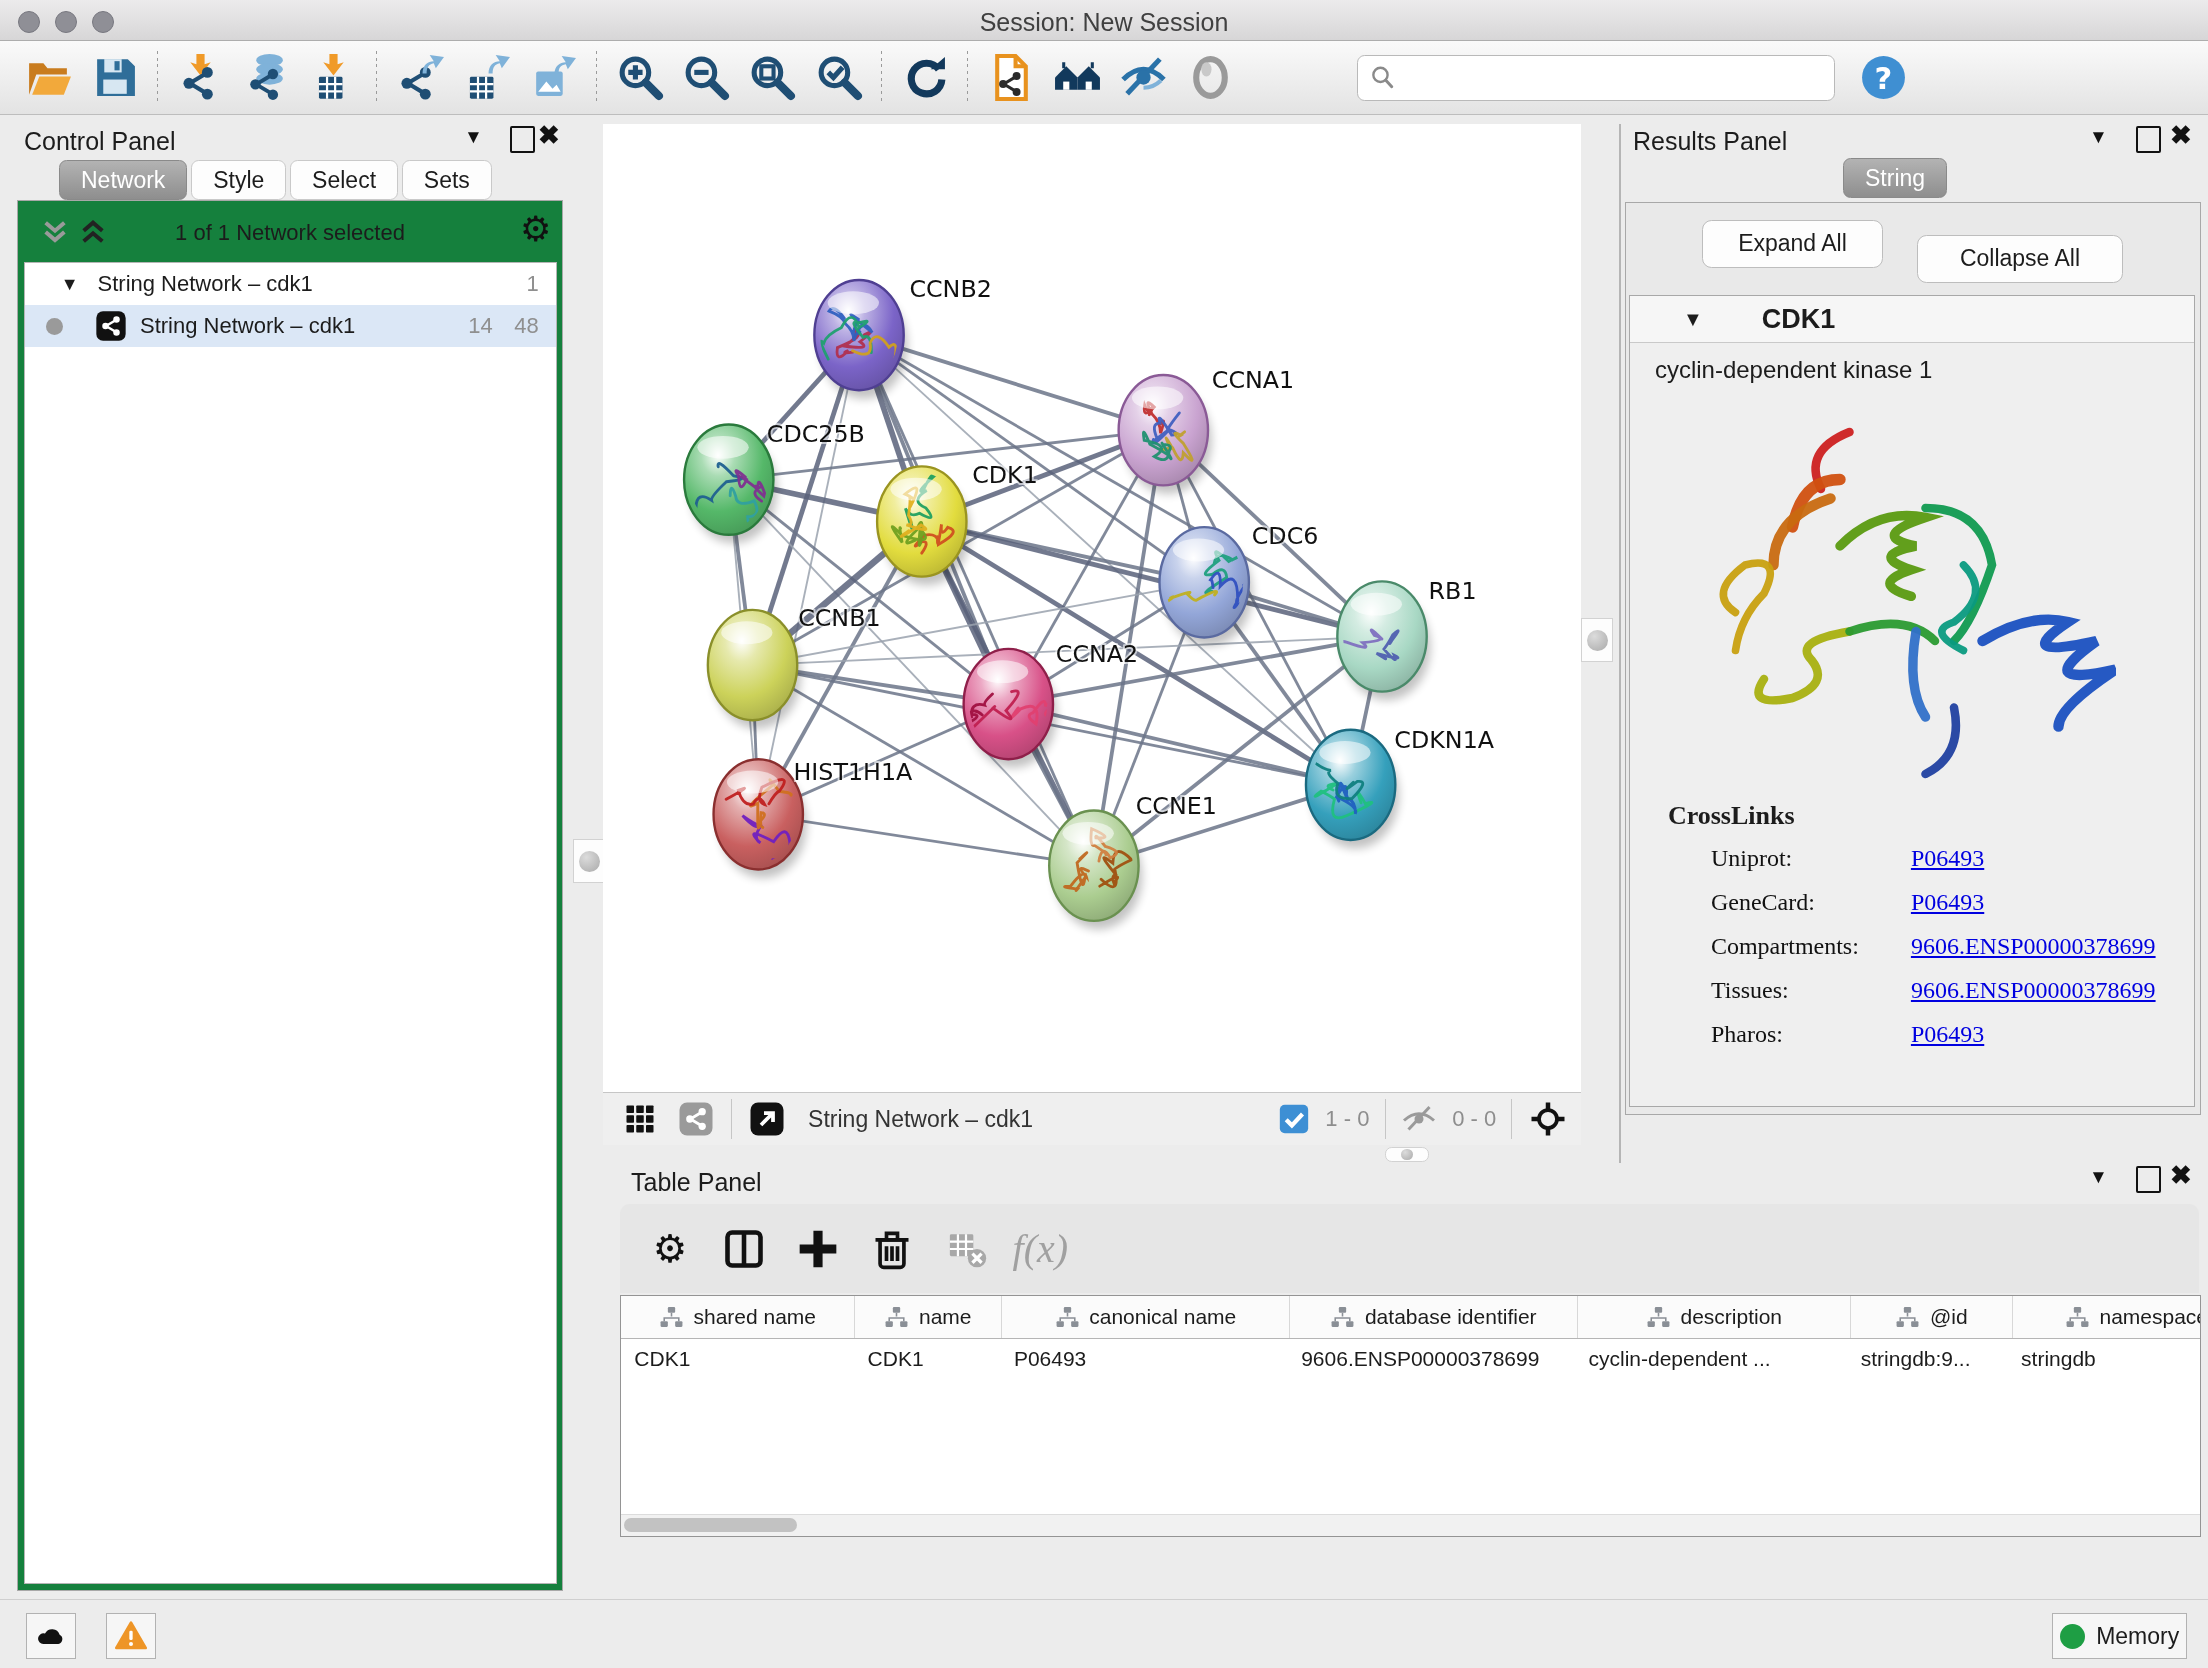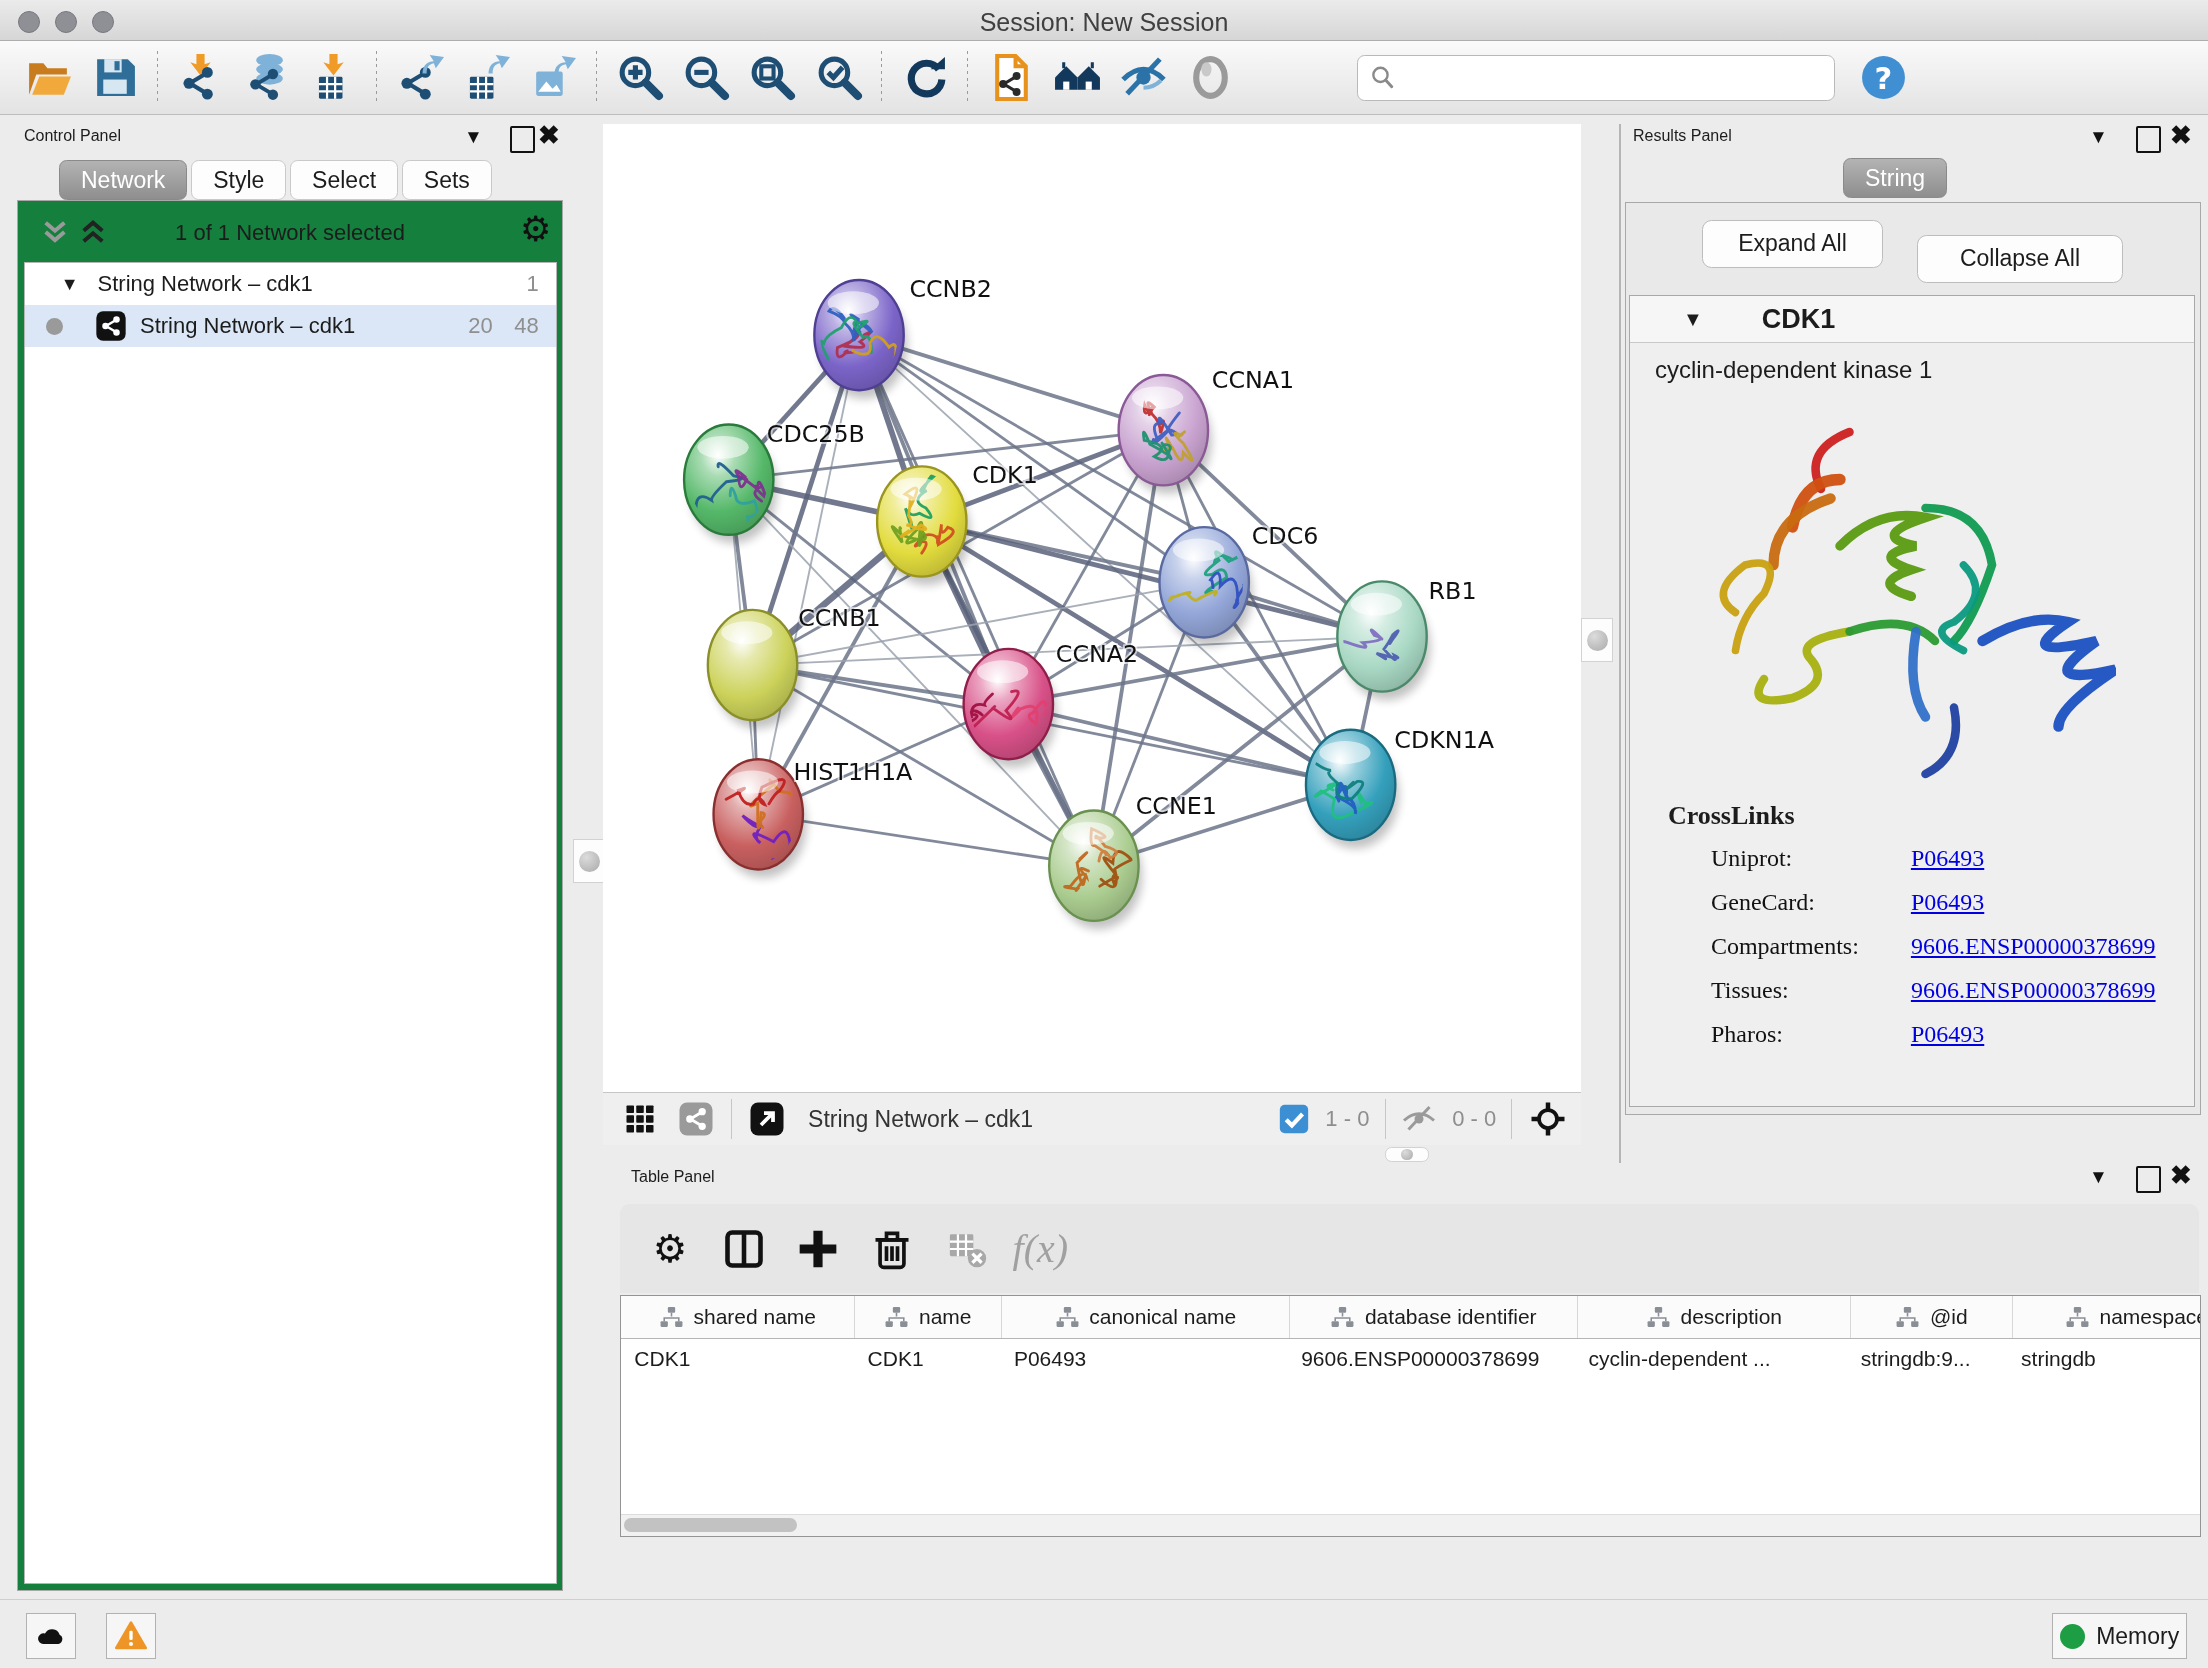--- a/index.html
+++ b/index.html
@@ -18,21 +18,21 @@
   .tb-btn{width:55px;height:55px;margin:0 5.7px;display:flex;align-items:center;justify-content:center;flex:0 0 auto;}
   .tb-btn svg{width:49px;height:49px;}
   .tb-sep{width:1px;height:53px;margin:0 9.5px;flex:0 0 auto;
           background:repeating-linear-gradient(#9a9a9a 0 2.9px,transparent 2.9px 6.7px);}
   .searchbox{position:relative;width:476px;height:44px;background:#fff;border:1px solid #b9b9b9;
              border-radius:7.6px;margin-left:114px;display:flex;align-items:center;flex:0 0 auto;}
   .searchbox .mag{width:28.5px;height:28.5px;margin-left:9.5px;}
   .searchbox input{border:none;outline:none;font-size:23px;flex:1;background:transparent;height:38px;
                    font-family:"Liberation Sans",sans-serif;}
   
-  .panel-title{font-size:16px;color:#1c1c1c;}
+  .panel-title{font-size:25px;color:#1c1c1c;}
   .pt-caret{font-size:19px;color:#111;}
   .pt-float{display:inline-block;width:21px;height:23px;border:2.9px solid #111;border-radius:1.9px;}
   .pt-close{font-size:26px;font-weight:bold;color:#111;}
   .tab{display:inline-block;height:38px;line-height:38px;padding:0 21px;font-size:23px;border-radius:7.6px;
        background:#fdfdfd;border:1px solid #c9c9c9;color:#1c1c1c;margin-right:3.8px;}
   .tab.sel{background:linear-gradient(#b3b3b3,#8e8e8e);color:#fff;border:1px solid #8a8a8a;}
   
   .cp-box{left:17px;top:200px;width:544px;height:1389px;background:#15803d;border:1px solid #a8a8a8;}
   .tree{position:absolute;left:5.7px;top:61px;width:531px;height:1320px;background:#fff;border:1px solid #b5b5b5;overflow:hidden;}
   .tree-row{position:relative;height:42px;display:flex;align-items:center;font-size:22px;}
@@ -321,21 +321,21 @@
               <g transform="translate(6,6) scale(0.75)">
                 <g>
                   <path d="M14 24L34 12M14 24L34 36" stroke="#fff" stroke-width="5" fill="none"></path>
                   <circle cx="13" cy="24" r="6.5" fill="#fff"></circle>
                   <circle cx="35" cy="11" r="6.5" fill="#fff"></circle>
                   <circle cx="35" cy="37" r="6.5" fill="#fff"></circle>
                 </g>
               </g>
             </svg></span>
         <span style="margin-left:13.3px">String Network – cdk1</span>
-        <span class="tree-count" style="position:absolute;right:63px">20</span>
+        <span class="tree-count" style="position:absolute;right:63px">14</span>
         <span class="tree-count" style="position:absolute;right:17px">48</span>
       </div>
     </div>
   </div>
 
   <div class="handle-box" style="left:573px;top:839px;width:30px;height:42px">
       <span class="handle-dot"></span>
     </div>
   <div class="handle-box" style="left:1581px;top:618px;width:30px;height:42px">
       <span class="handle-dot"></span>

